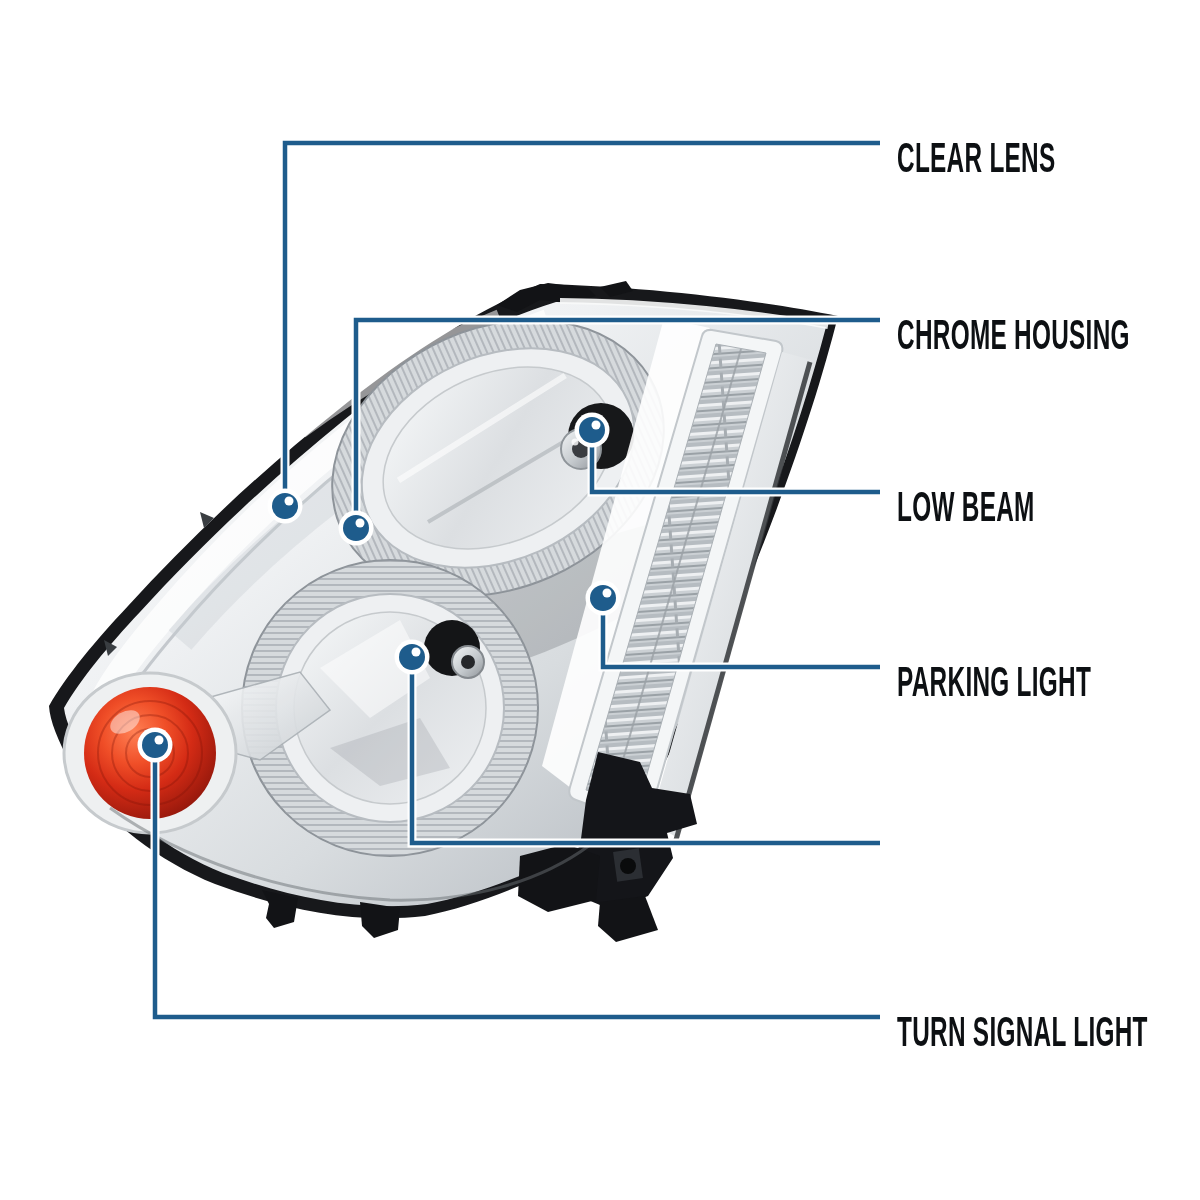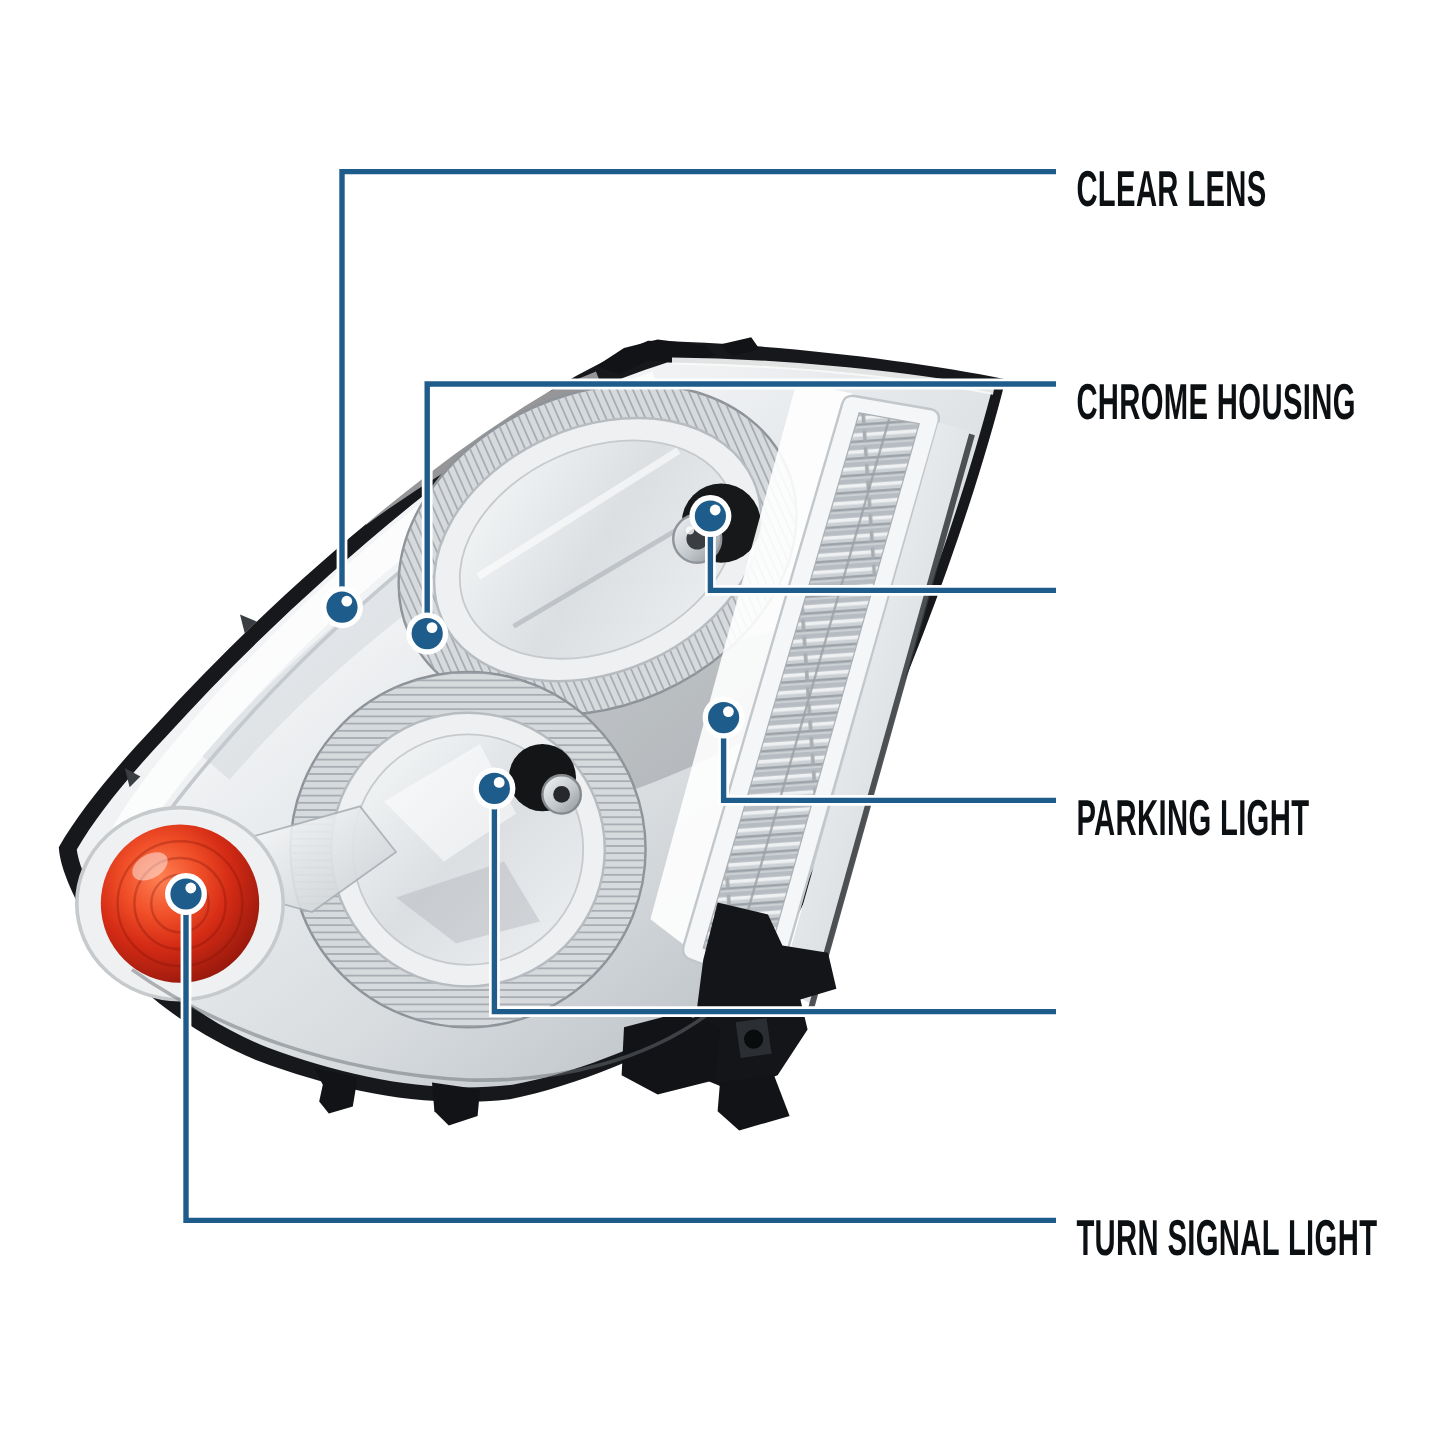--- a/index.html
+++ b/index.html
@@ -222,16 +222,17 @@
           <circle r="17.5" fill="#ffffff"></circle>
           <circle r="13" fill="#1e5c8c"></circle>
           <circle cx="4" cy="-5" r="4.5" fill="#ffffff"></circle>
         </g>
       </g>
   </svg>
 
   <div id="labels-layer">
       <div class="callout-label" style="left: 897px; top: 143px;"><span style="color: rgb(13, 16, 19);">CLEAR LENS</span></div>
       <div class="callout-label" style="left: 897px; top: 320px;"><span style="color: rgb(13, 16, 19);">CHROME HOUSING</span></div>
+      <div class="callout-label" style="left: 897px; top: 492px;"><span style="color: rgb(13, 16, 19);">LOW BEAM</span></div>
       <div class="callout-label" style="left: 897px; top: 667px;"><span style="color: rgb(13, 16, 19);">PARKING LIGHT</span></div>
       <div class="callout-label" style="left: 897px; top: 1017px;"><span style="color: rgb(13, 16, 19);">TURN SIGNAL LIGHT</span></div>
     </div>
 </div>
 
 </body></html>

